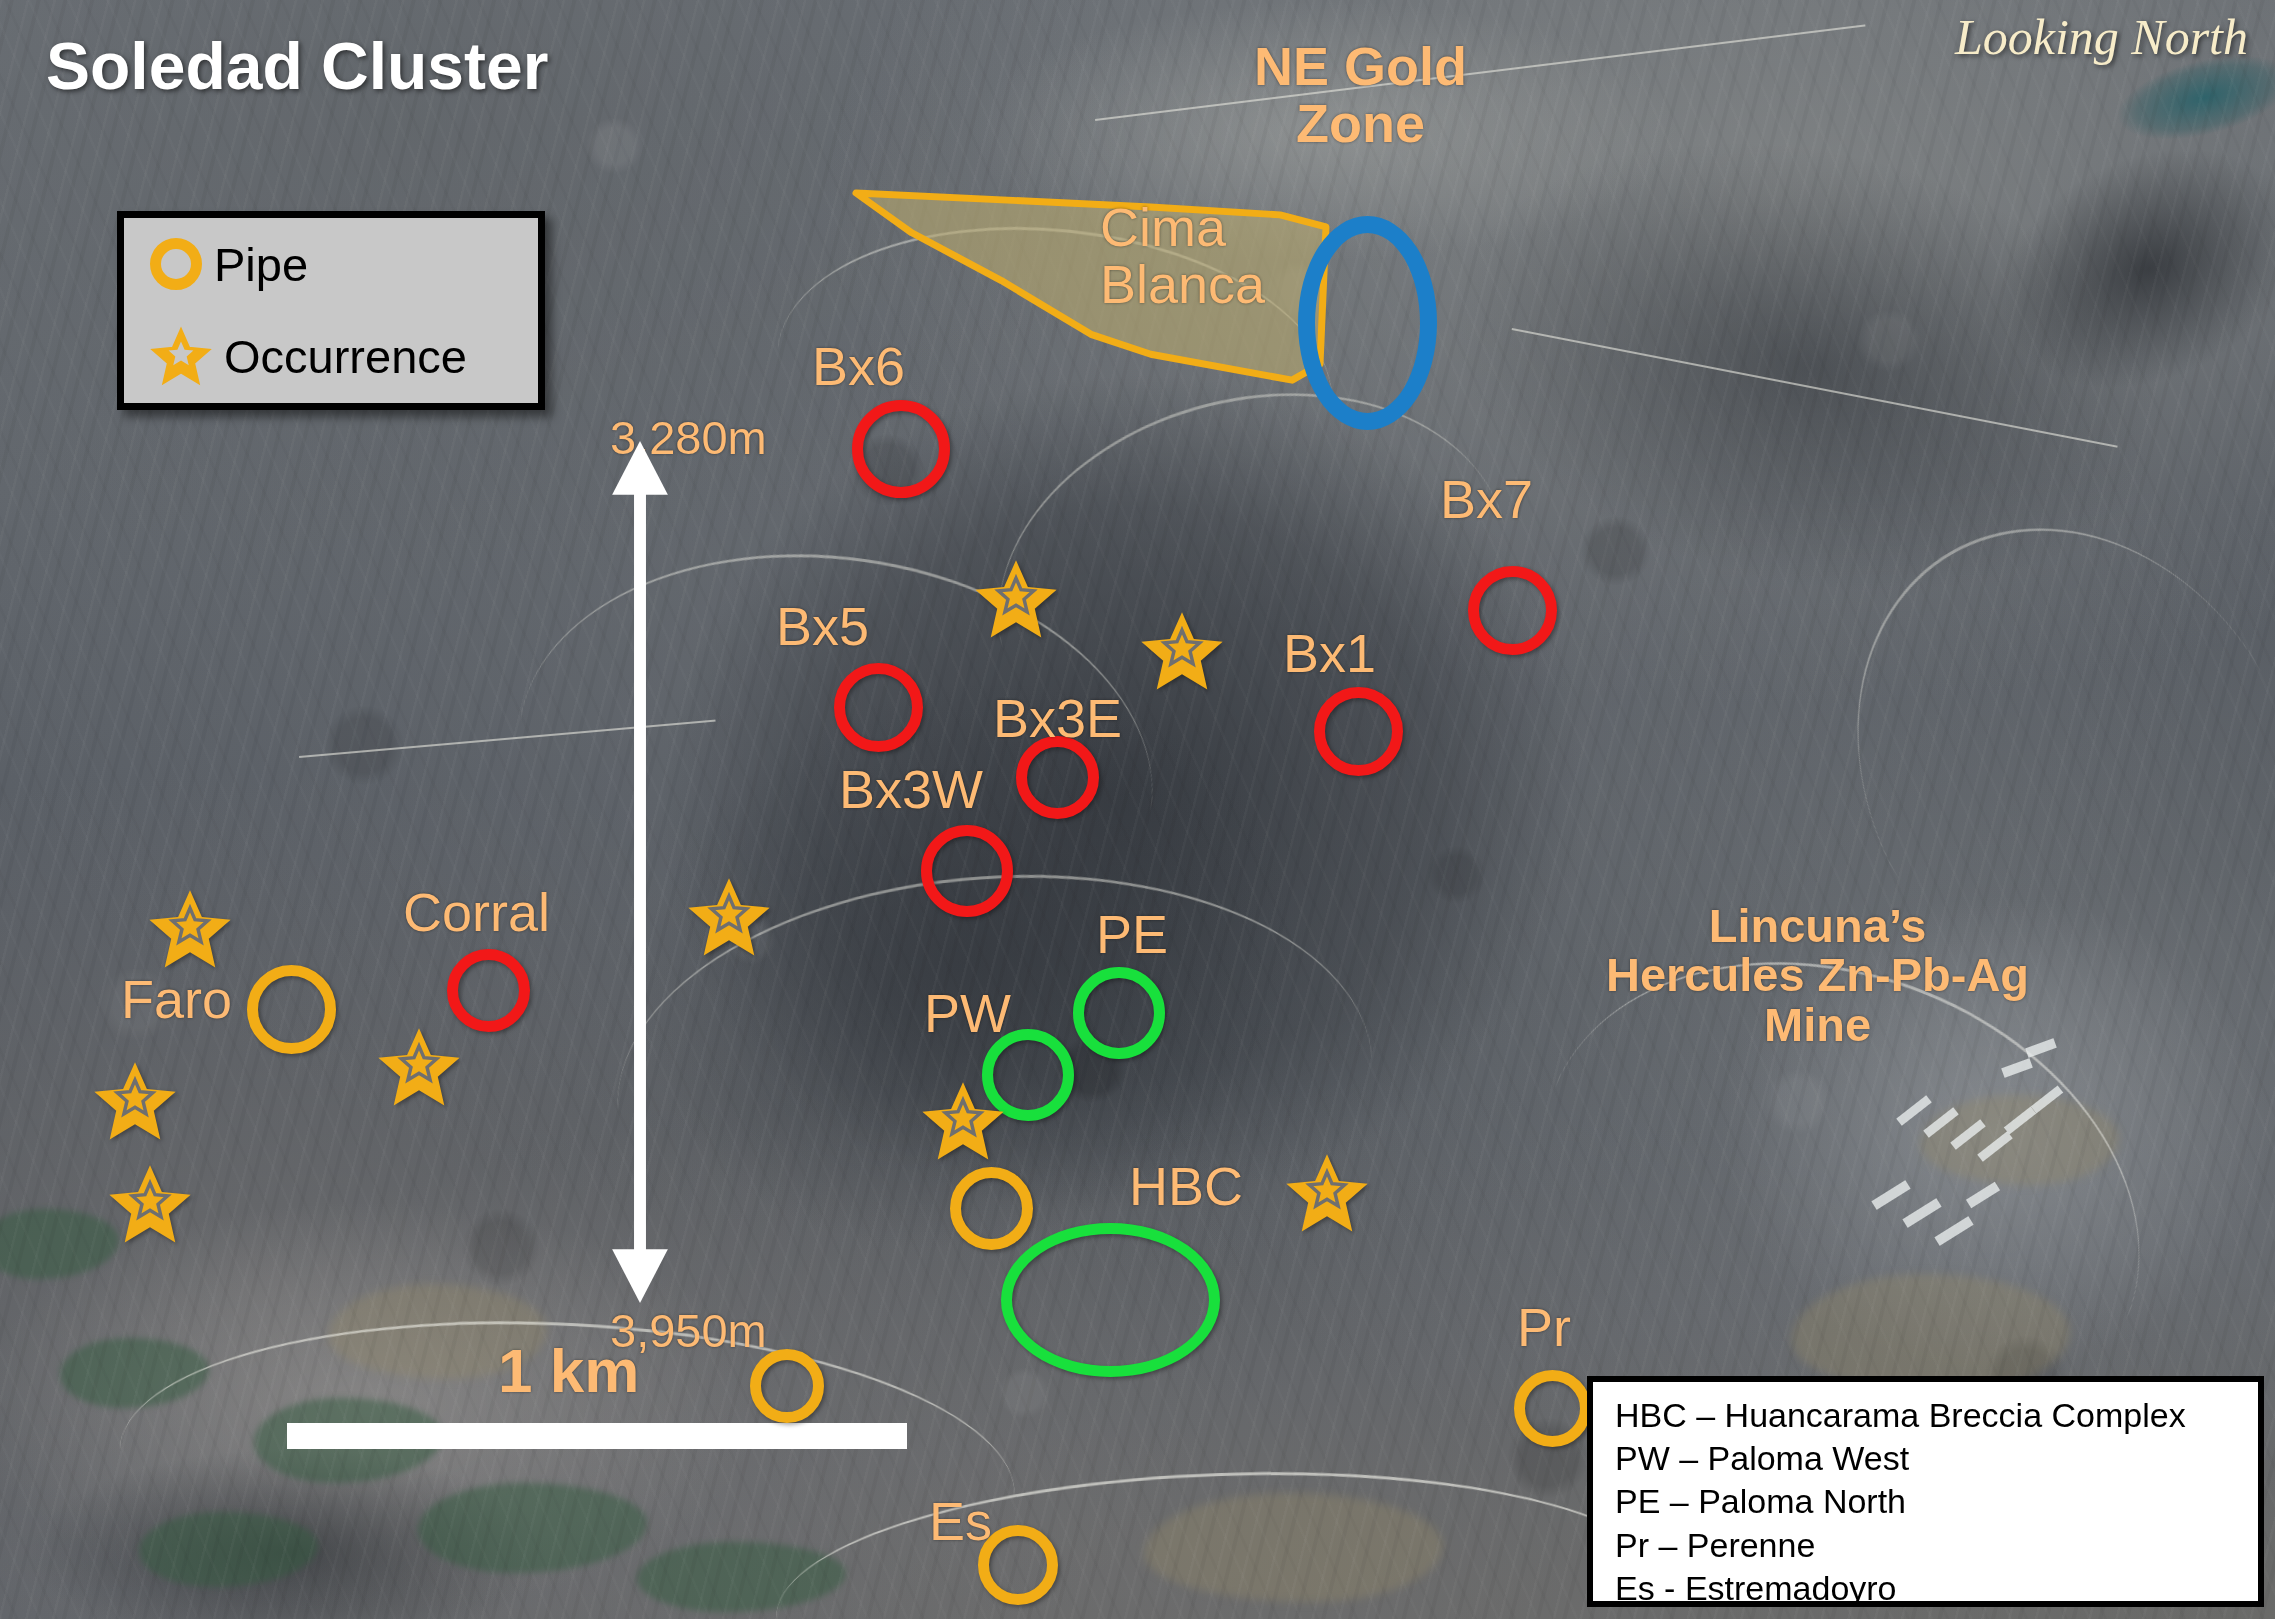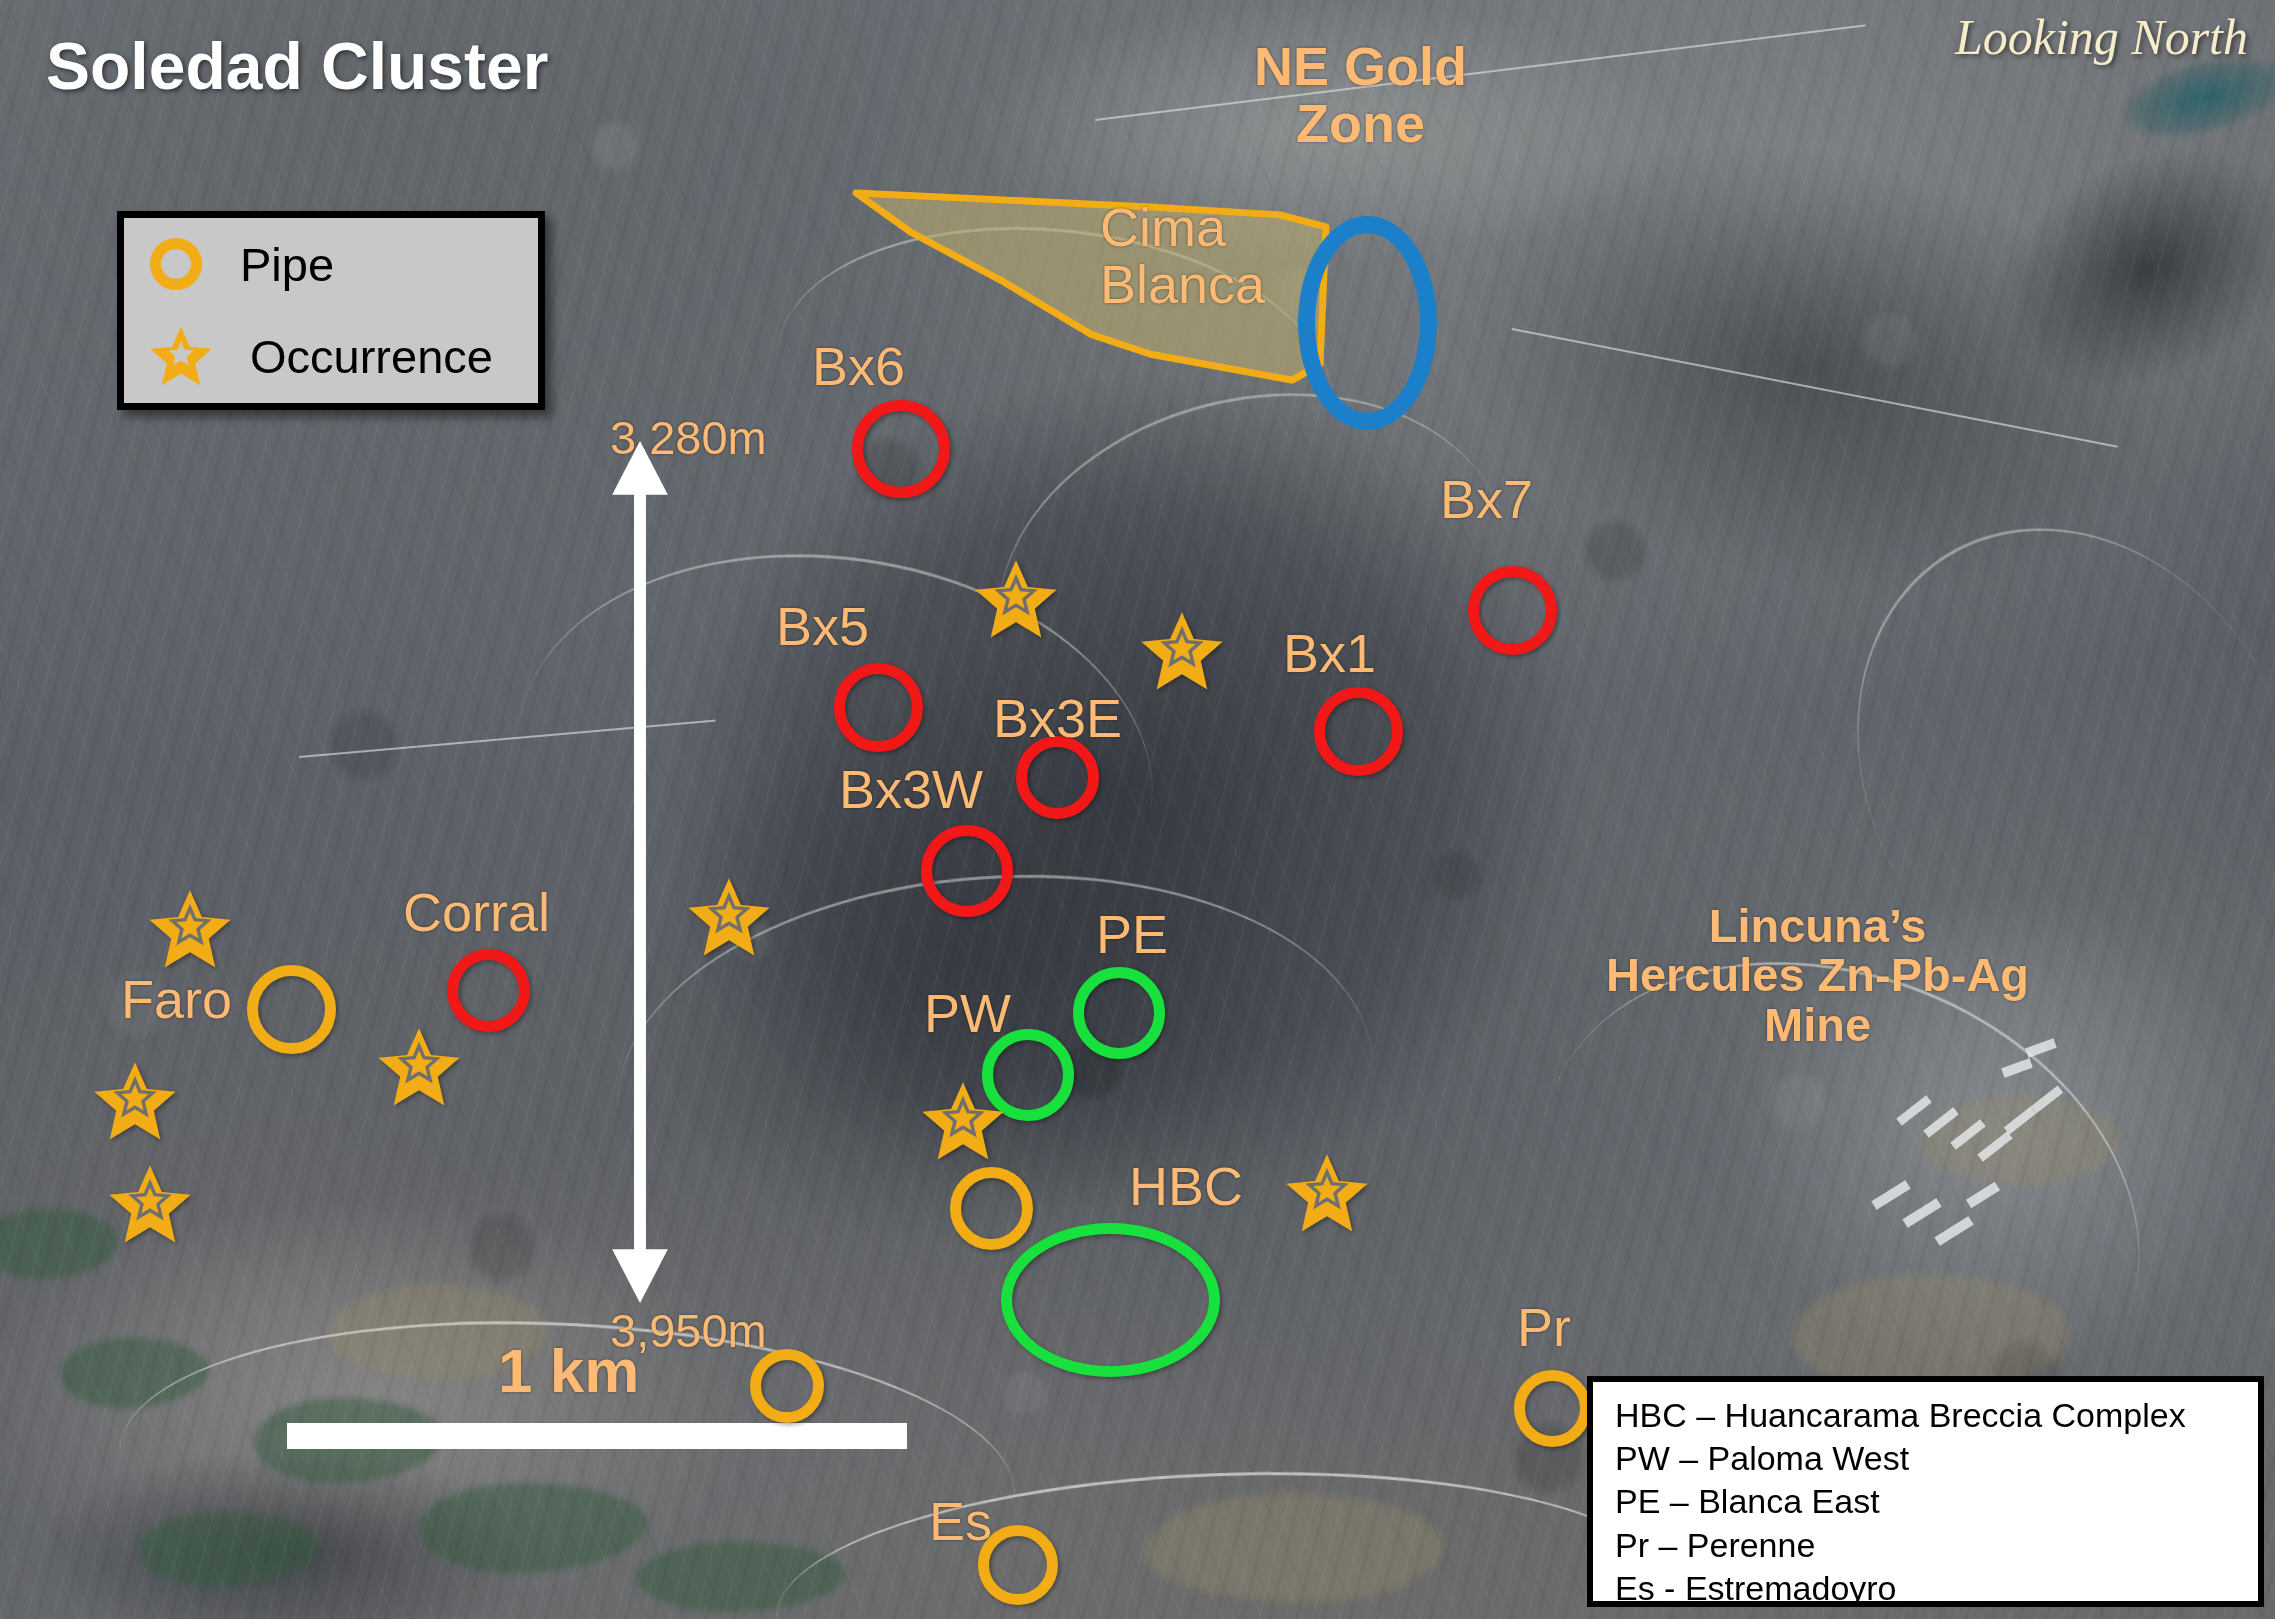--- a/index.html
+++ b/index.html
@@ -151,21 +151,21 @@
     text-shadow:2px 2px 5px rgba(0,0,0,.55);
   }
 
   
   #legend{
     position:absolute;left:117px;top:211px;width:428px;height:199px;
     background:#c8c8c8;border:7px solid #000;
     box-shadow:7px 7px 9px rgba(0,0,0,.45);
   }
   .legrow{display:flex;align-items:center;height:50%;padding-left:26px;}
-  .legtxt{font-size:47px;color:#000;margin-left:38px;font-family:"Liberation Sans",sans-serif;}
+  .legtxt{font-size:47px;color:#000;margin-left:12px;font-family:"Liberation Sans",sans-serif;}
 
   
   #abbrev{
     position:absolute;left:1587px;top:1376px;width:677px;height:231px;
     background:#fff;border:6px solid #000;padding:12px 0 0 22px;
   }
   #abbrev div{font-size:34px;color:#000;line-height:1.27;white-space:pre;}
 
   
   .mk{position:absolute;border-radius:50%;}
@@ -351,20 +351,20 @@
           </svg></span>
         <span class="star" style="left: 1281px; top: 1148px;"><svg width="92" height="92" viewBox="0 0 24 24">
             <polygon points="12,1.6 15.1,8.6 22.6,9.3 16.9,14.3 18.6,21.8 12,17.8 5.4,21.8 7.1,14.3 1.4,9.3 8.9,8.6" fill="#f2ad16"></polygon>
             <polygon points="12,6.3 13.3,9.3 16.6,9.6 14.1,11.8 14.9,15.1 12,13.4 9.1,15.1 9.9,11.8 7.4,9.6 10.7,9.3" fill="none" stroke="#6f6f6f" stroke-width="0.9"></polygon>
           </svg></span>
       </div>
 
     <div id="abbrev">
       <div>HBC – Huancarama Breccia Complex</div>
       <div>PW – Paloma West</div>
-      <div>PE – Blanca East</div>
+      <div>PE – Paloma North</div>
       <div>Pr – Perenne</div>
       <div>Es - Estremadoyro</div>
     </div>
 
   </div>
 </div>
 
 
 </body></html>

